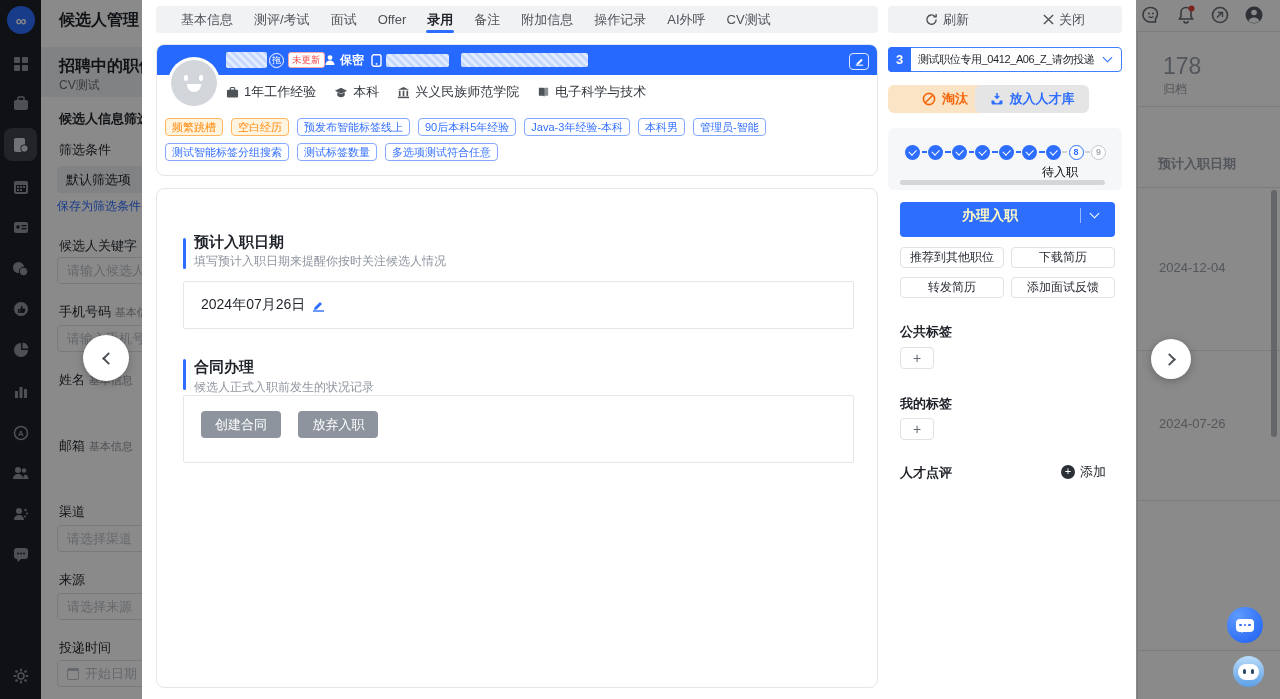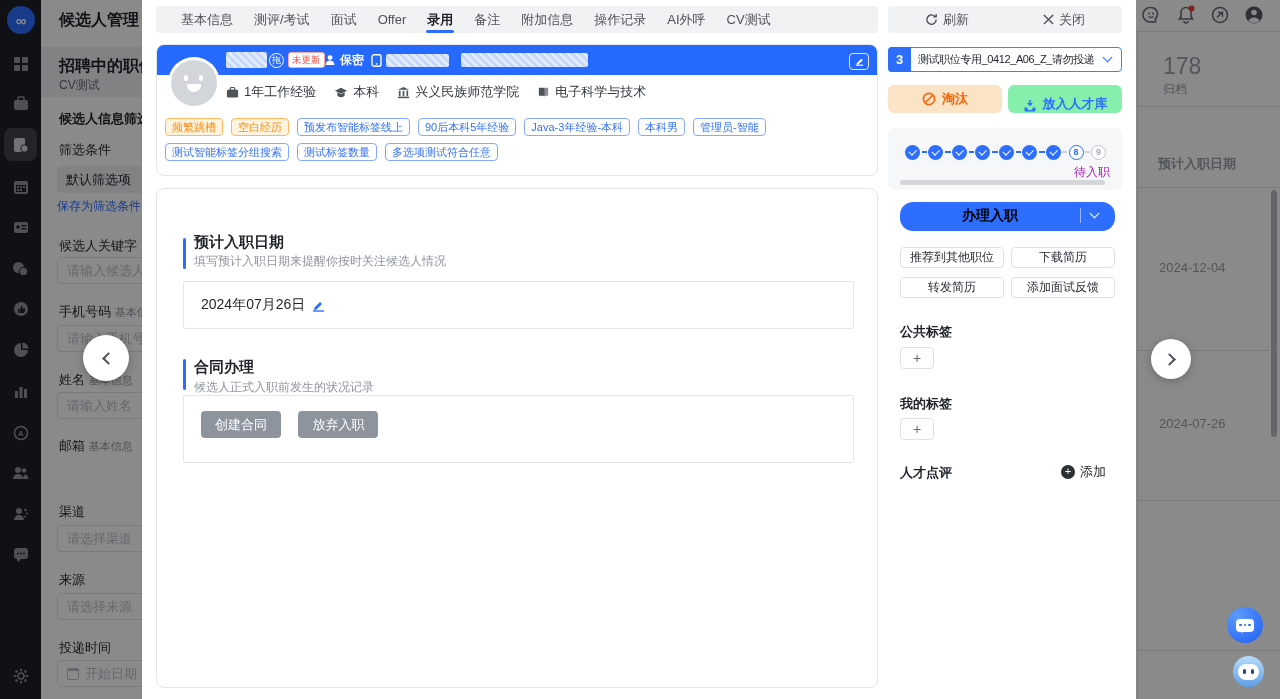--- a/index.html
+++ b/index.html
@@ -72,32 +72,32 @@
 .dateval{position:absolute;left:17px;top:14px;font-size:14px;color:#1f2329;display:flex;align-items:center;gap:7px;}
 .graybtn{height:27px;padding:0 14px;background:#8d949e;color:#fff;font-size:13px;border:none;border-radius:4px;margin-right:13px;}
 
 .dropdown{position:absolute;left:746px;top:47px;width:234px;height:25px;border:1px solid #4080ff;border-radius:4px;background:#fff;}
 .dd-num{position:absolute;left:-1px;top:-1px;width:23px;height:25px;background:#2e6eff;border-radius:4px 0 0 4px;color:#fff;font-size:13px;font-weight:bold;text-align:center;line-height:25px;}
 .dd-label{position:absolute;left:29px;top:0;width:180px;overflow:hidden;font-size:11px;letter-spacing:-0.4px;color:#1f2329;line-height:23px;white-space:nowrap;}
 .chev{display:inline-block;width:7px;height:7px;border-right:1.6px solid currentColor;border-bottom:1.6px solid currentColor;transform:rotate(45deg);}
 .dd-chev{position:absolute;right:10px;top:6px;color:#2e6eff;}
 .bigbtn{position:absolute;top:85px;width:114px;height:28px;border-radius:6px;display:flex;align-items:center;justify-content:center;gap:6px;font-size:13px;font-weight:bold;}
 #rejectbtn{left:746px;background:#fbe3c6;color:#f5660a;}
-#poolbtn{left:866px;background:#86efac;color:#2e6eff;align-items:flex-end;}
+#poolbtn{left:833px;background:#e5e5e5;color:#2e6eff;}
 .steps{position:absolute;left:746px;top:128px;width:234px;height:62px;background:#f6f7f9;border-radius:6px;}
 .stp{position:absolute;top:16.5px;width:15px;height:15px;border-radius:50%;background:#2e6eff;color:#fff;font-size:9px;text-align:center;line-height:15px;}
 .stp.done{font-size:0;}
 .stp.done::after{content:"";position:absolute;left:4px;top:4.5px;width:6px;height:3.5px;border-left:1.6px solid #fff;border-bottom:1.6px solid #fff;transform:rotate(-45deg);}
 .stp.ring{background:#fff;border:1.5px solid #2e6eff;color:#2e6eff;font-weight:bold;line-height:12px;}
 .stp.gray{background:#fff;border:1.5px solid #c2c6cc;color:#a8adb5;font-weight:bold;line-height:12px;}
 .seg{position:absolute;top:23px;height:2px;background:#2e6eff;}
 .seg.gray{background:#d0d3d8;}
-.stagelabel{position:absolute;left:154px;top:36px;width:68px;text-align:right;font-size:12px;color:#a21caf;white-space:nowrap;}
+.stagelabel{position:absolute;left:154px;top:36px;width:68px;text-align:left;font-size:12px;color:#000000;white-space:nowrap;}
 .stepbar{position:absolute;left:12px;top:52px;width:205px;height:5px;border-radius:3px;background:#d4d6da;}
-.onboard{position:absolute;left:758px;top:202px;width:215px;height:29px;background:#2e6eff;border-radius:13px;color:#000000;}
+.onboard{position:absolute;left:758px;top:202px;width:215px;height:35px;background:#2e6eff;border-radius:4px;color:#fef9c3;}
 .onboard .lbl{position:absolute;left:0;top:0;width:180px;text-align:center;font-size:14px;font-weight:bold;line-height:27px;}
 .onboard .div{position:absolute;left:180px;top:6px;width:1px;height:15px;background:rgba(255,255,255,.5);}
 .onboard .chev{position:absolute;left:191px;top:8px;}
 .actbtn{position:absolute;width:104px;height:21px;border:1px solid #dfe1e5;border-radius:4px;background:#fff;font-size:12px;color:#272b33;text-align:center;line-height:19px;white-space:nowrap;}
 .paneltitle{position:absolute;left:758px;font-size:13px;font-weight:bold;color:#1f2329;white-space:nowrap;}
 .plusbox{position:absolute;left:758px;width:34px;height:22px;border:1px solid #dfe1e5;border-radius:4px;background:#fff;color:#646a73;font-size:14px;text-align:center;line-height:20px;}
 .addrow{position:absolute;left:919px;top:463px;display:flex;align-items:center;gap:5px;font-size:13px;color:#1f2329;}
 .addic{width:14px;height:14px;border-radius:50%;background:#2b2f36;color:#fff;font-size:11px;line-height:13px;text-align:center;}
 
 .navbtn{position:absolute;z-index:20;background:#fff;border-radius:50%;box-shadow:0 2px 8px rgba(0,0,0,.25);display:flex;align-items:center;justify-content:center;color:#4e5358;}
@@ -245,21 +245,20 @@
     <div class="sb-h" style="top:110px">候选人信息筛选</div>
     <div class="sb-label" style="top:141px">筛选条件</div>
     <div class="sb-select" style="top:166px">默认筛选项</div>
     <div class="sb-link" style="top:198px">保存为筛选条件</div>
 
     <div class="sb-label" style="top:237px"><span>候选人关键字</span></div>
     <div class="sb-input" style="top:257px">请输入候选人关键字</div>
     <div class="sb-label" style="top:303px"><span>手机号码</span> <span class="sb-sub">基本信息</span></div>
     <div class="sb-input" style="top:325px">请输入手机号码</div>
     <div class="sb-label" style="top:371px"><span>姓名</span> <span class="sb-sub">基本信息</span></div>
-    <div class="sb-input" style="top:392px">请输入姓名</div>
     <div class="sb-label" style="top:437px"><span>邮箱</span> <span class="sb-sub">基本信息</span></div>
     <div class="sb-label" style="top:503px"><span>渠道</span></div>
     <div class="sb-input" style="top:525px">请选择渠道</div>
     <div class="sb-label" style="top:571px"><span>来源</span></div>
     <div class="sb-input" style="top:593px">请选择来源</div>
     <div class="sb-label" style="top:639px"><span>投递时间</span></div>
     <div class="sb-input" style="top:660px"><span class="cal-ic"></span><span>开始日期</span></div>
   </aside>
 
   <div id="bgmain">

